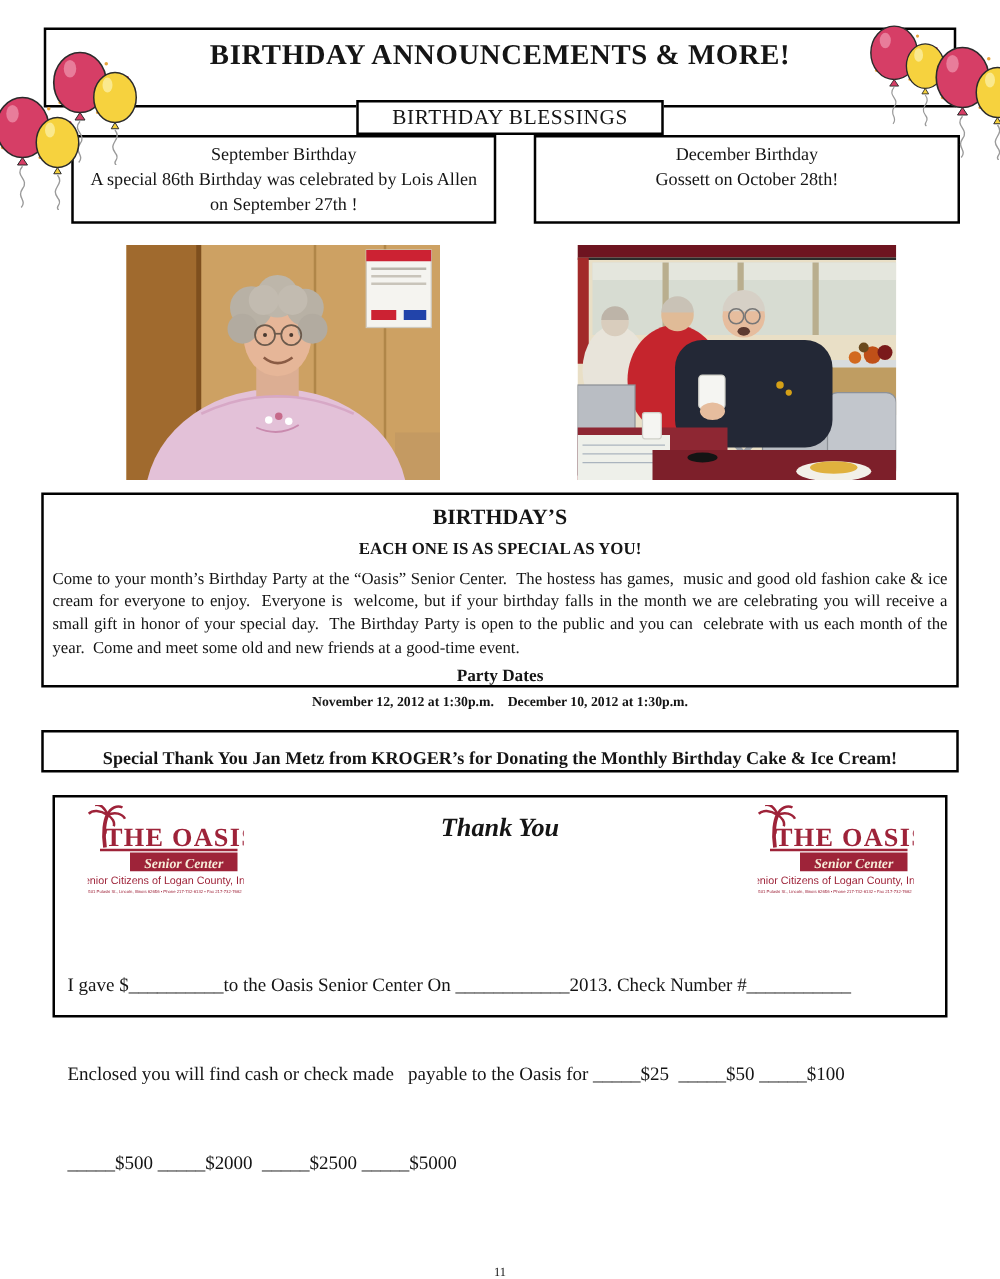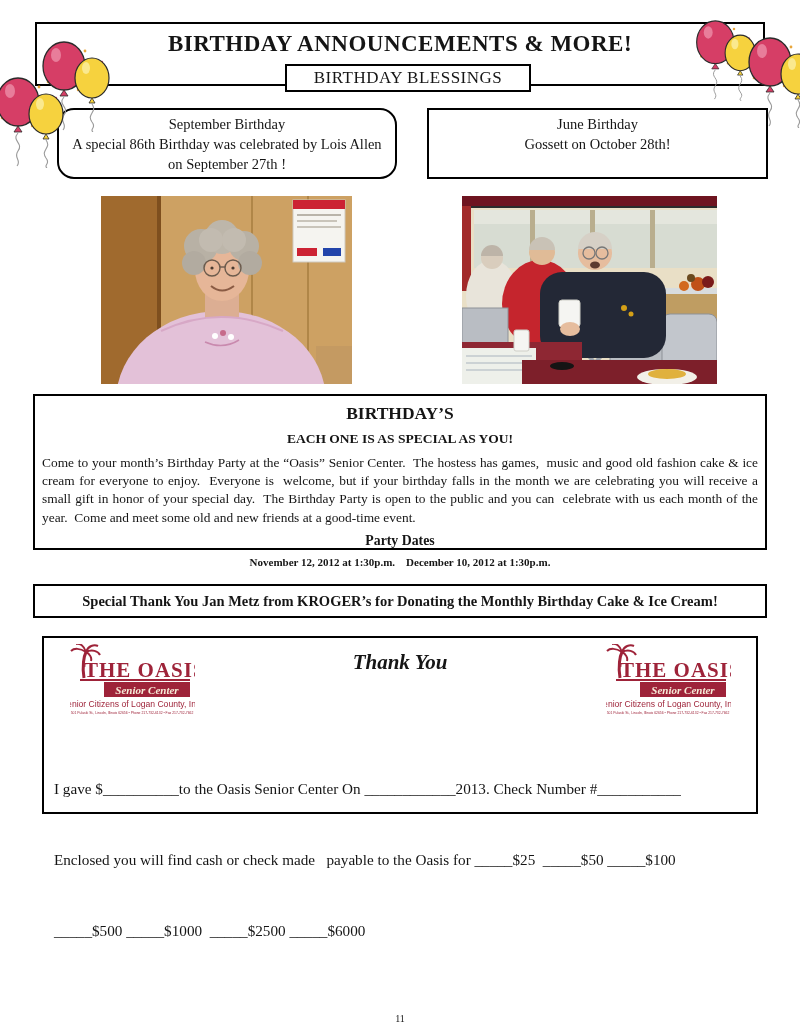--- a/index.html
+++ b/index.html
@@ -16,39 +16,39 @@
   }
   .abs { position: absolute; }
   .box { border: 2px solid #000; background: #fff; }
   .center { text-align: center; }
 
   .title-box { left: 35px; top: 6px; width: 730px; height: 64px; display: flex; align-items: flex-start; justify-content: center; z-index: 1; }
   .title-text { font-size: 23px; font-weight: bold; letter-spacing: .5px; margin-top: 7px; }
 
   .balloons { z-index: 5; pointer-events: none; }
 
-  .blessings-box { left: 285px; top: 48px; width: 246px; height: 28px; display: flex; align-items: center; justify-content: center; z-index: 2; }
+  .blessings-box { left: 285px; top: 64px; width: 246px; height: 28px; display: flex; align-items: center; justify-content: center; z-index: 2; }
   .blessings-text { font-size: 17px; letter-spacing: .5px; }
 
   .ann-box { top: 92px; height: 71px; padding: 4px 8px; font-size: 14.5px; line-height: 1.38; z-index: 1; }
-  .ann-box.left { left: 57px; width: 340px; border-radius: 17px; }
+  .ann-box.left { left: 57px; width: 340px; }
   .ann-box.right { left: 427px; width: 341px; }
 
   .photo { top: 180px; z-index: 1; }
   .photo.left { left: 101px; }
   .photo.right { left: 462px; }
 
   .bday-box { left: 33px; top: 378px; width: 734px; height: 156px; padding: 5px 7px; }
   .bday-title { font-size: 17.5px; font-weight: bold; margin-top: 2px; }
   .bday-sub { font-size: 13.5px; font-weight: bold; margin-top: 7px; }
   .bday-body { font-size: 13.4px; line-height: 1.36; text-align: justify; margin-top: 7px; white-space: pre-wrap; }
   .party-dates { font-size: 13.8px; font-weight: bold; margin-top: 6px; }
   .dates-line { font-size: 11px; font-weight: bold; margin-top: 7px; white-space: pre-wrap; }
 
-  .kroger-box { left: 33px; top: 568px; width: 734px; height: 34px; display: flex; align-items: center; justify-content: center; }
+  .kroger-box { left: 33px; top: 568px; width: 734px; height: 34px; display: flex; align-items: flex-end; justify-content: center; }
   .kroger-text { font-size: 14.5px; font-weight: bold; }
 
   .ty-box { left: 42px; top: 620px; width: 716px; height: 178px; }
   .ty-heading { position: absolute; left: 0; right: 0; top: 12px; text-align: center; font-size: 21px; font-weight: bold; font-style: italic; }
   .logo { position: absolute; top: 6px; width: 125px; height: 78px; }
   .logo.left { left: 26px; }
   .logo.right { left: 562px; }
   .ty-form { position: absolute; left: 10px; right: 8px; top: 92px; font-size: 15.2px; line-height: 1.55; white-space: pre-wrap; }
 
   .page-number { left: 0; right: 0; top: 997px; text-align: center; font-size: 10px; }
@@ -126,21 +126,21 @@
     <span class="blessings-text">BIRTHDAY BLESSINGS</span>
   </div>
 
   <div class="abs box ann-box left center">
     <div>September Birthday</div>
     <div>A special 86th Birthday was celebrated by  Lois Allen</div>
     <div>on September 27th !</div>
   </div>
 
   <div class="abs box ann-box right center">
-    <div>June Birthday</div>
+    <div>December Birthday</div>
     <div>Gossett on October 28th!</div>
   </div>
 
   <svg class="abs photo left" width="251" height="188" viewBox="0 0 251 188">
     <rect width="251" height="188" fill="#cda163"></rect>
     <rect x="0" y="0" width="58" height="188" fill="#a06a2e"></rect>
     <rect x="56" y="0" width="4" height="188" fill="#7e4f1e"></rect>
     <rect x="150" y="0" width="2" height="188" fill="#b08648"></rect>
     <rect x="206" y="0" width="2" height="188" fill="#b08648"></rect>
     <rect x="215" y="150" width="36" height="38" fill="#c49a62"></rect>
@@ -255,19 +255,19 @@
       <rect x="10" y="35" width="110" height="2" fill="#9e2339"></rect>
       <rect x="34" y="38" width="86" height="15" fill="#9e2339"></rect>
       <text x="77" y="50" text-anchor="middle" font-family="Liberation Serif, serif" font-size="11" font-style="italic" font-weight="bold" fill="#f7ecd9">Senior Center</text>
       <text x="62" y="63" text-anchor="middle" font-family="Liberation Sans, sans-serif" font-size="8.6" fill="#9e2339">Senior Citizens of Logan County, Inc.</text>
       <text x="62" y="70" text-anchor="middle" font-family="Liberation Sans, sans-serif" font-size="3.4" fill="#9e2339">501 Pulaski St., Lincoln, Illinois 62656 • Phone 217-732-6132 • Fax 217-732-7662</text>
     </svg>
 
     <div class="ty-form">
       <div>I gave $__________to the Oasis Senior Center On ____________2013. Check Number #___________</div>
       <div>Enclosed you will find cash or check made   payable to the Oasis for _____$25  _____$50 _____$100</div>
-      <div>_____$500 _____$1000  _____$2500 _____$6000</div>
+      <div>_____$500 _____$2000  _____$2500 _____$5000</div>
     </div>
   </div>
 
   <div class="abs page-number">11</div>
 
 </div>
 
 </body></html>

